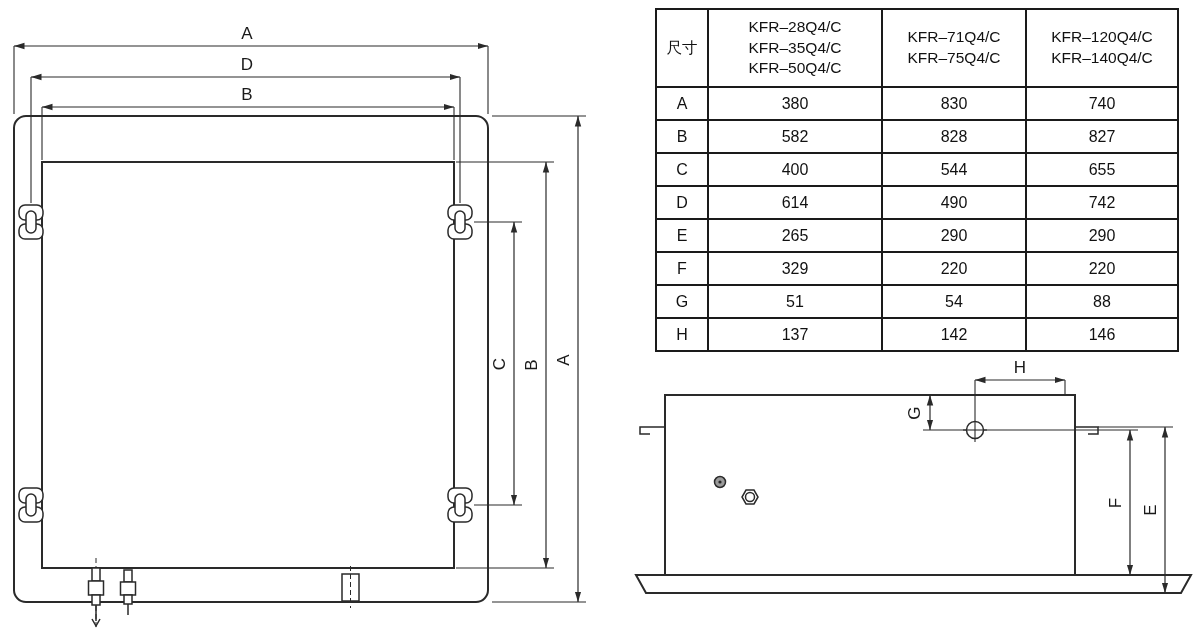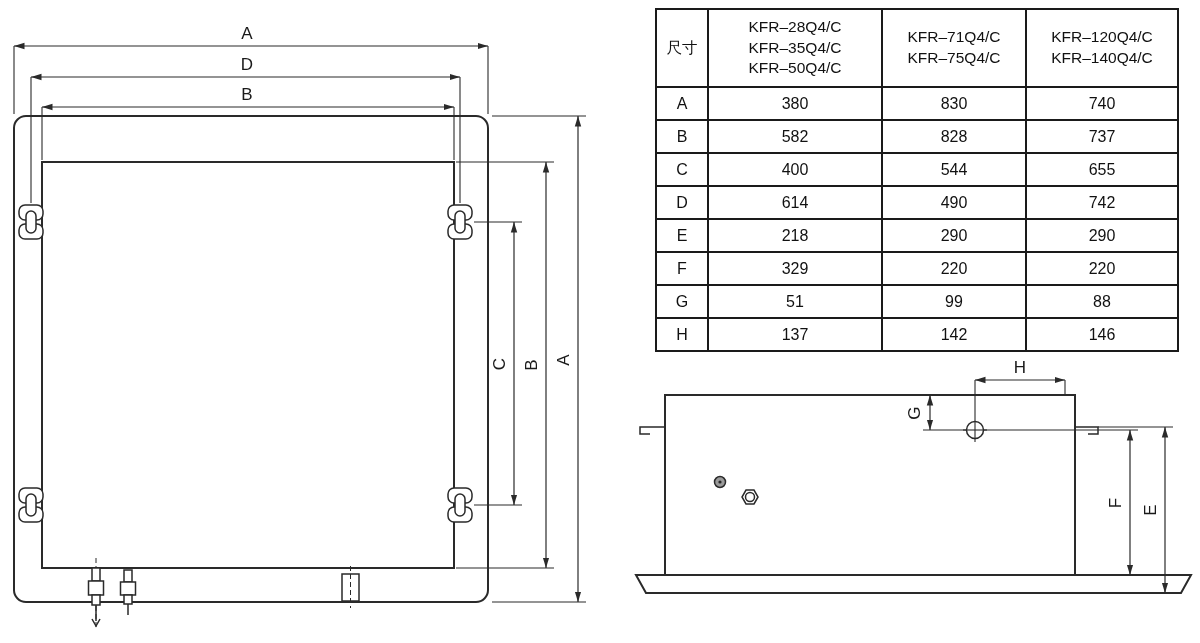--- a/index.html
+++ b/index.html
@@ -193,50 +193,50 @@
       <tr>
         <td>A</td>
         <td>380</td>
         <td>830</td>
         <td>740</td>
       </tr>
       <tr>
         <td>B</td>
         <td>582</td>
         <td>828</td>
-        <td>737</td>
+        <td>827</td>
       </tr>
       <tr>
         <td>C</td>
         <td>400</td>
         <td>544</td>
         <td>655</td>
       </tr>
       <tr>
         <td>D</td>
         <td>614</td>
         <td>490</td>
         <td>742</td>
       </tr>
       <tr>
         <td>E</td>
-        <td>218</td>
+        <td>265</td>
         <td>290</td>
         <td>290</td>
       </tr>
       <tr>
         <td>F</td>
         <td>329</td>
         <td>220</td>
         <td>220</td>
       </tr>
       <tr>
         <td>G</td>
         <td>51</td>
-        <td>99</td>
+        <td>54</td>
         <td>88</td>
       </tr>
       <tr>
         <td>H</td>
         <td>137</td>
         <td>142</td>
         <td>146</td>
       </tr>
     </tbody>
   </table>

